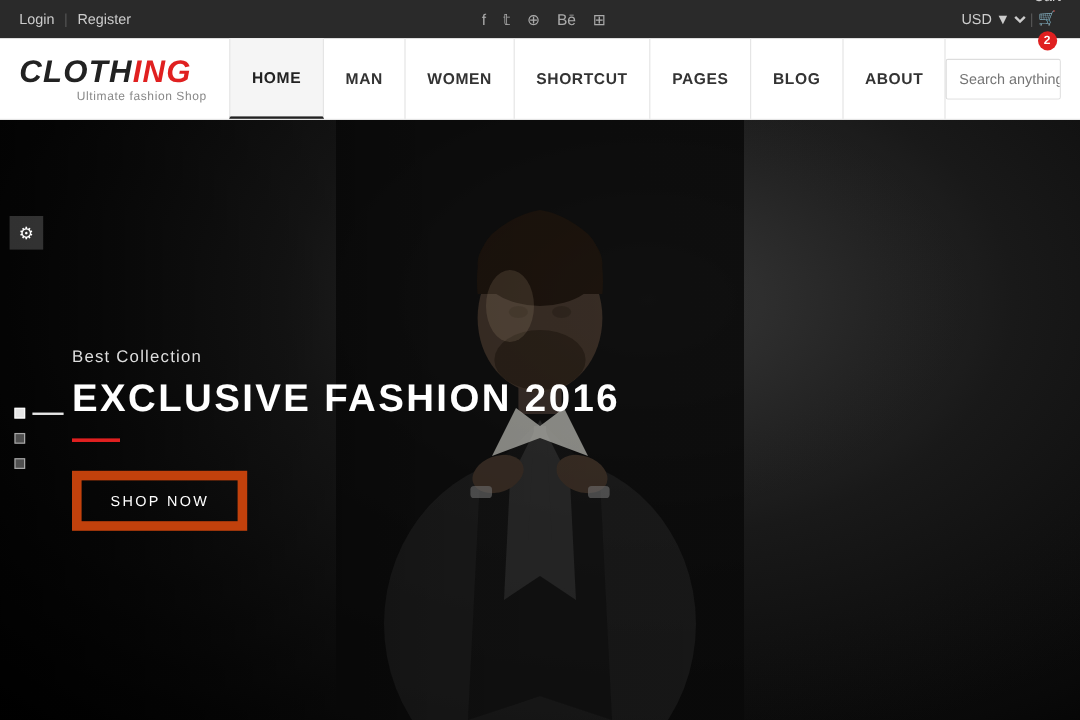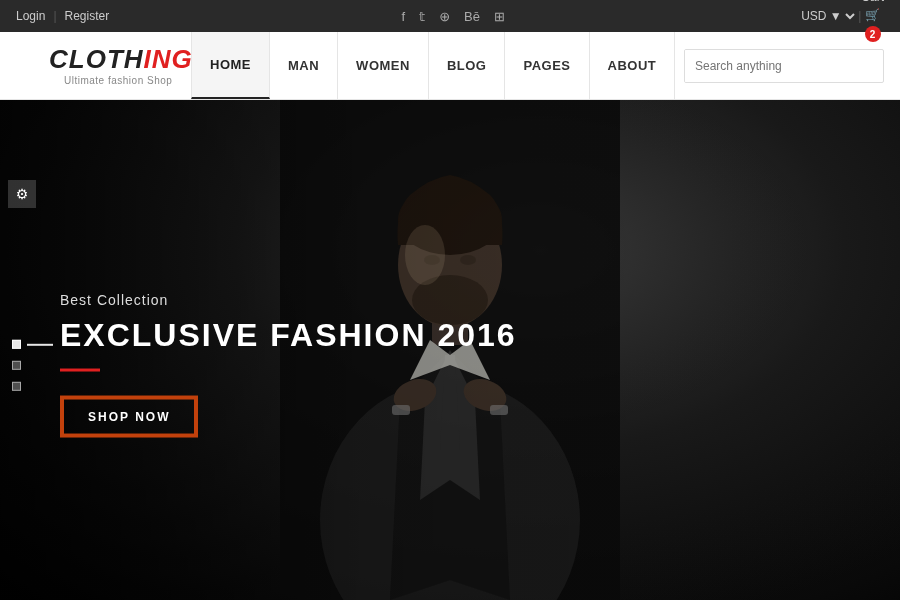--- a/index.html
+++ b/index.html
@@ -51,21 +51,20 @@
       flex-shrink: 0;
       display: flex;
       flex-direction: column;
       justify-content: center;
     }
     .logo-text {
       font-size: 26px;
       font-weight: bold;
       letter-spacing: 1px;
       line-height: 1;
-      margin-left: 33px;
     }
     .logo-text .cloth { color: #222; text-transform: uppercase; font-style: italic; }
     .logo-text .ing { color: #e02020; text-transform: uppercase; font-style: italic; }
     .logo-sub { font-size: 10px; color: #888; letter-spacing: 0.5px; margin-top: 3px; padding-left: 48px; }
 
     .nav {
       display: flex;
       align-items: stretch;
       height: 100%;
       flex: 1;
@@ -170,25 +169,25 @@
     .hero-line {
       width: 40px;
       height: 3px;
       background: #e02020;
       margin: 16px 0;
     }
     .hero-btn {
       display: inline-flex;
       align-items: center;
       background: transparent;
-      border: 4px solid #c2410c;
+      border: 8px solid #c2410c;
       color: #fff;
       padding: 10px 24px;
       font-size: 12px;
-      font-weight: 700;
+      font-weight: 400;
       letter-spacing: 2px;
       text-transform: uppercase;
       cursor: pointer;
       margin-top: 8px;
     }
     .slide-indicator {
       display: flex;
       align-items: center;
       gap: 6px;
       cursor: pointer;
@@ -235,22 +234,23 @@
     <div class="logo-text">
       <span class="cloth">Cloth</span><span class="ing">ing</span>
     </div>
     <div class="logo-sub">Ultimate fashion Shop</div>
   </div>
 
   <nav class="nav">
     <a class="nav-item active">HOME</a>
     <a class="nav-item">MAN</a>
     <a class="nav-item">WOMEN</a>
+    <a class="nav-item">SHORTCUT</a>
+    <a class="nav-item">PAGES</a>
     <a class="nav-item">BLOG</a>
-    <a class="nav-item">PAGES</a>
     <a class="nav-item">ABOUT</a>
   </nav>
 
   <div class="search-box">
     <input class="search-input" type="text" placeholder="Search anything" style="">
 
   </div>
 </div>
 
 <div class="hero">

